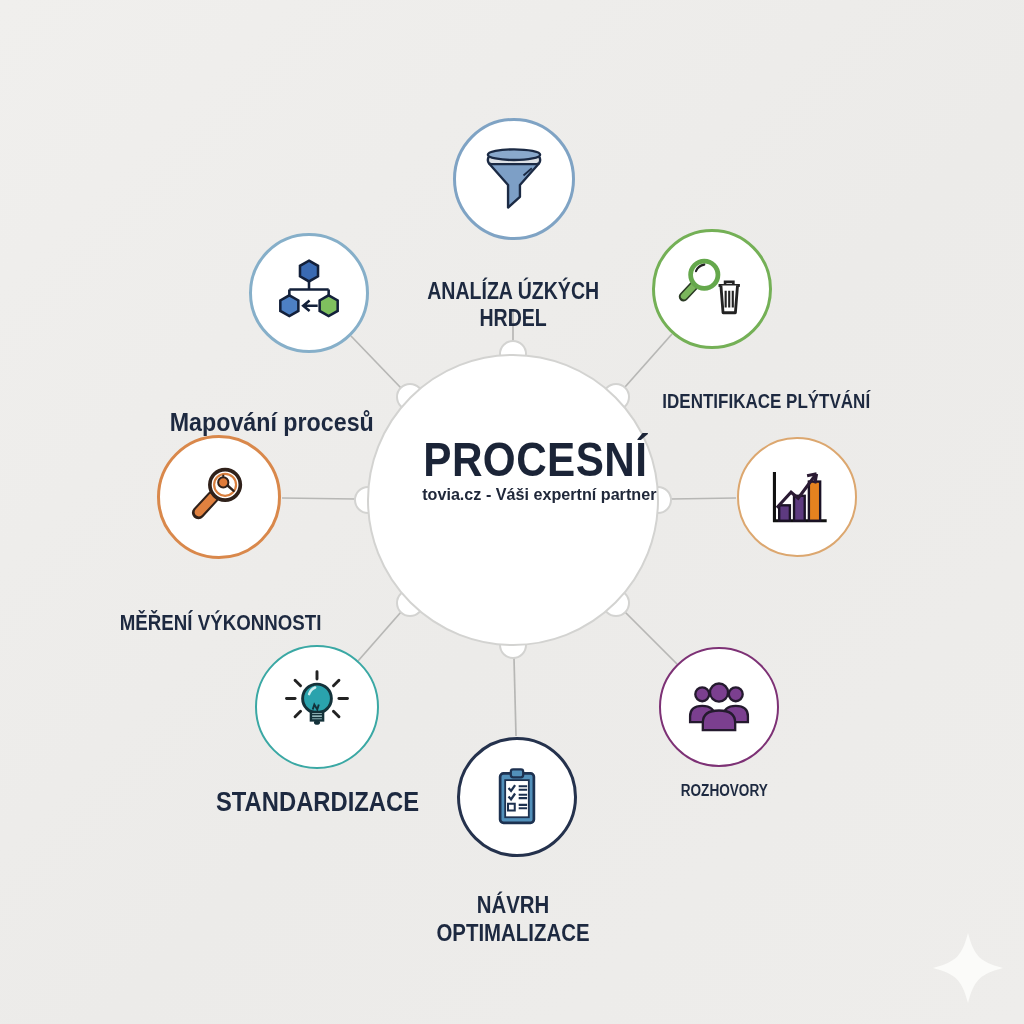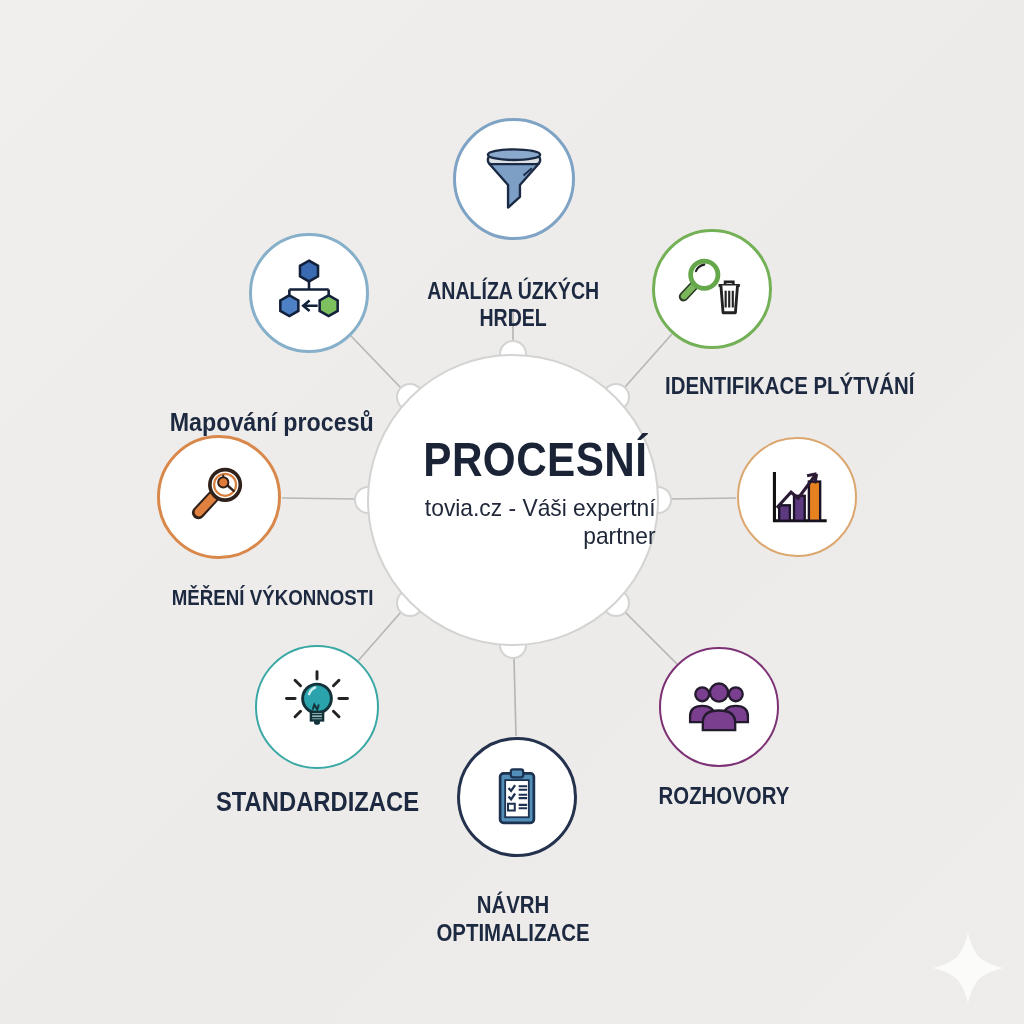--- a/index.html
+++ b/index.html
@@ -24,38 +24,38 @@
   }
   .node-label .sq{display:inline-block;transform:scaleX(0.85);}
   .node-label.mixed{font-size:25px;}
   .node-label.mixed .sq{transform:scaleX(0.93);}
   .center-text{
     position:absolute;z-index:2;left:363px;top:436px;width:300px;
     text-align:right;color:#1b2437;
   }
   .center-title{font-size:48px;font-weight:800;line-height:1.02;letter-spacing:.5px;}
   .center-title .sq{display:inline-block;transform:scaleX(0.88);}
-  .center-sub{margin-top:9px;font-size:24px;font-weight:400;color:#20283a;}
+  .center-sub{font-size:17px;font-weight:700;color:#20283a;}
   .center-sub .sq{display:inline-block;transform:scaleX(0.95);}
   
   .ring-top{left:453px;top:118px;width:122px;height:122px;}
   .ring-tr{left:652px;top:229px;width:120px;height:120px;}
   .ring-r{left:737px;top:437px;width:120px;height:120px;border-width:2.5px;}
   .ring-br{left:659px;top:647px;width:120px;height:120px;border-width:2.5px;}
   .ring-b{left:457px;top:737px;width:120px;height:120px;}
   .ring-bl{left:255px;top:645px;width:124px;height:124px;border-width:2.5px;}
   .ring-l{left:157px;top:435px;width:124px;height:124px;}
   .ring-tl{left:249px;top:233px;width:120px;height:120px;}
   
   .lbl-top{left:343px;top:250px;margin-top:28px;}
-  .lbl-tr{left:596px;top:372px;font-size:24px;text-align:right;}
-  .lbl-br{left:554px;top:782px;font-size:24px;}
+  .lbl-tr{left:596px;top:390px;font-size:20px;}
+  .lbl-br{left:554px;top:782px;font-size:16px;}
   .lbl-b{left:343px;top:873px;font-size:24px;margin-top:18px;}
   .lbl-bl{left:148px;top:785px;font-size:28px;}
-  .lbl-l{left:51px;top:585px;font-size:22px;text-align:right;}
+  .lbl-l{left:51px;top:610px;font-size:22px;}
   .lbl-tl{left:102px;top:368px;margin-top:40px;}
   .sparkle{position:absolute;z-index:1;left:923px;top:923px;}
 </style>
 </head>
 <body>
 
 <div class="canvas">
 
   <svg class="underlay" width="1024" height="1024" viewBox="0 0 1024 1024">
     <g stroke="#b7b7b5" stroke-width="1.7">

